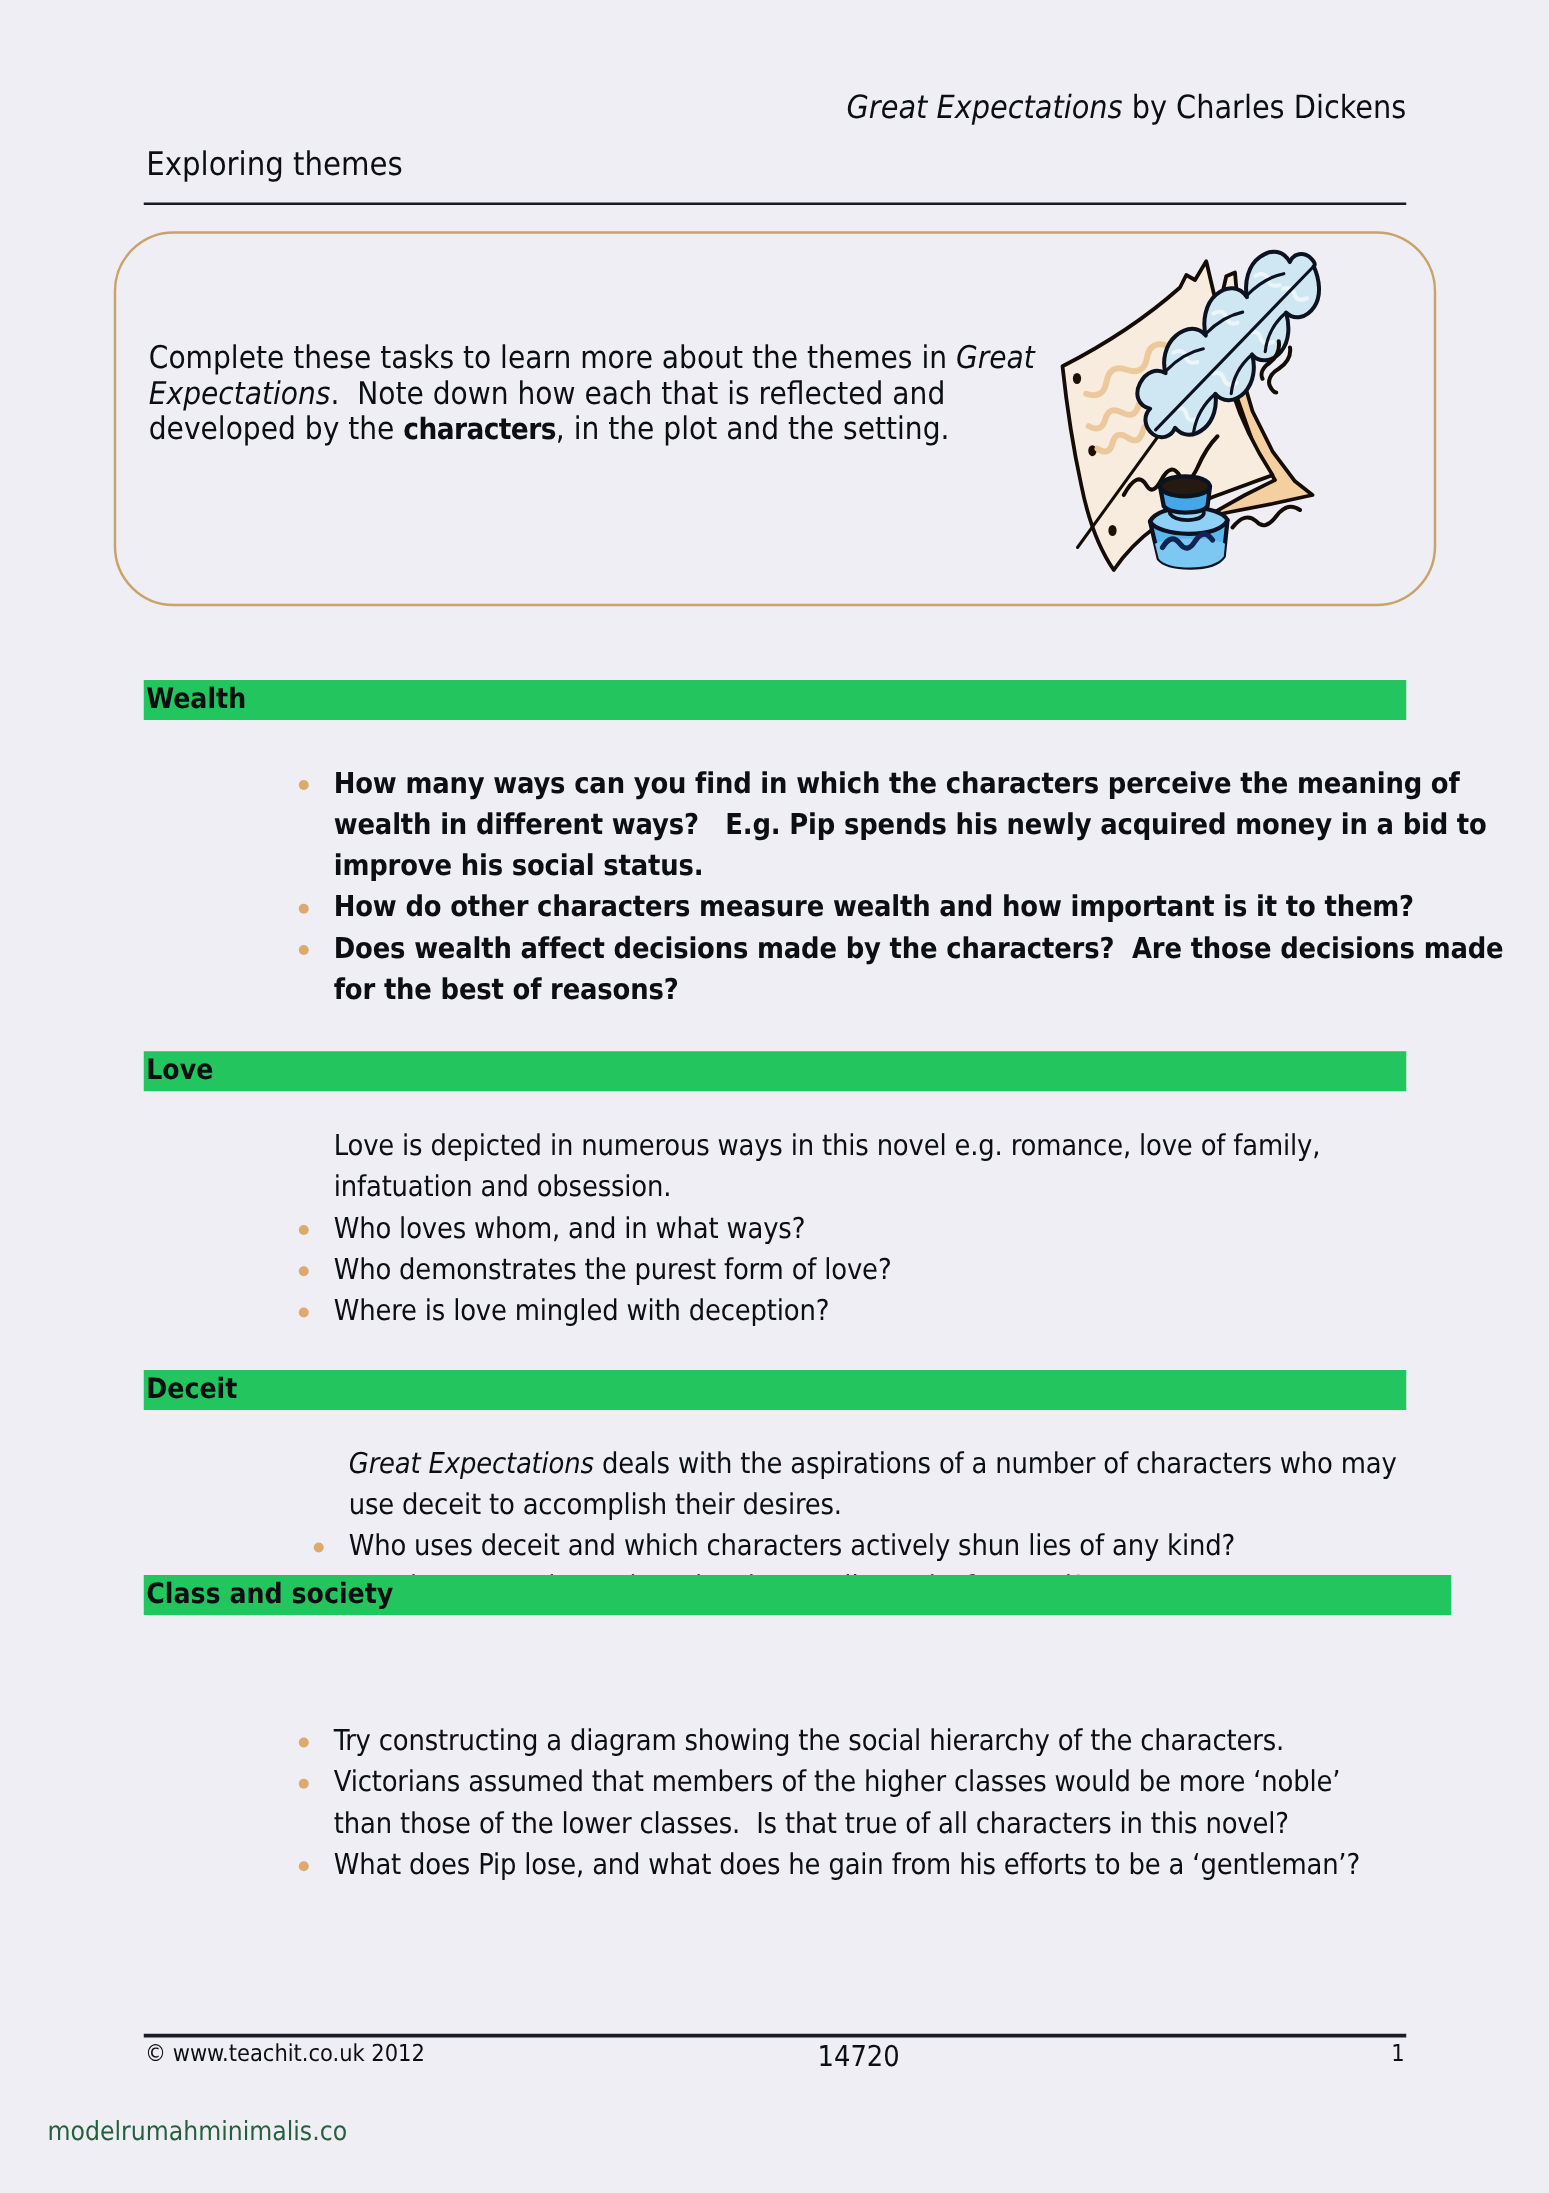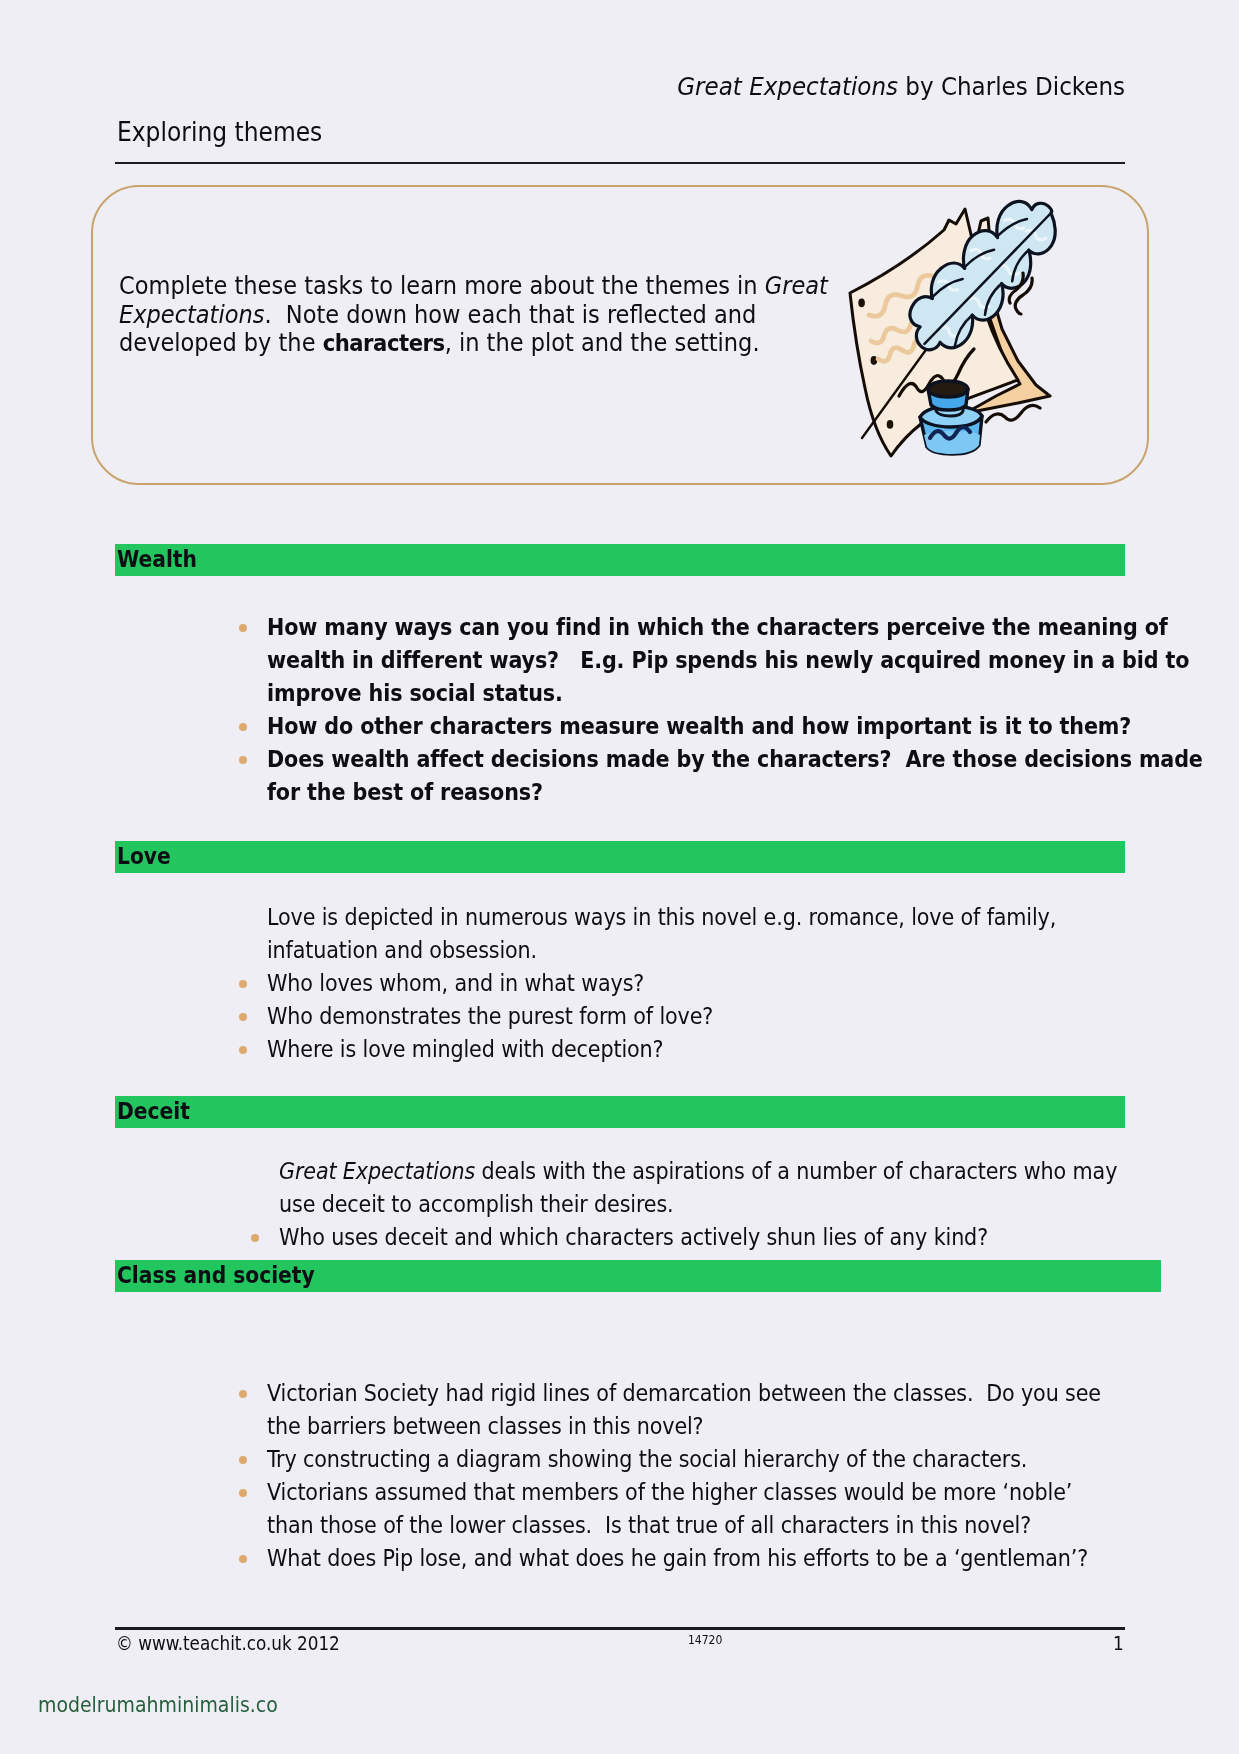--- a/index.html
+++ b/index.html
@@ -34,21 +34,21 @@
 
   .blk { position:absolute; left:267px; font-size:23px; letter-spacing:-0.13px; }
   .li { position:relative; }
   .li .tl { height:33px; white-space:pre; }
   .li .bul { position:absolute; left:-28px; top:10px; width:8px; height:8px; border-radius:50%; background:#dca96f; }
   .it { font-style:italic; }
   .bd { font-weight:bold; font-size:0.94em; letter-spacing:-0.45px; }
 
   .footer-rule { position:absolute; left:115px; top:1627px; width:1010px; height:2.6px; background:#1b1b24; }
   .f-left { position:absolute; left:116px; top:1633px; font-size:18.7px; }
-  .f-mid  { position:absolute; left:688px; top:1633px; font-size:12px; }
+  .f-mid  { position:absolute; left:654px; top:1633px; font-size:23px; }
   .f-right{ position:absolute; left:1113px; top:1633px; font-size:18.7px; }
   .wm { position:absolute; left:38px; top:1693px; font-size:21px; color:#14532d; font-family:"DejaVu Sans", sans-serif; font-stretch:condensed; opacity:0.92; }
 </style>
 </head>
 <body>
 
 <div class="page">
 
   <div class="hdr-title"><span class="it">Great Expectations</span><span> by Charles Dickens</span></div>
 
@@ -202,25 +202,20 @@
           <span class="bul"></span>
           <div class="tl"><span class="rg">Are there occasions when deceit actually works for good?</span></div>
         </div>
       </div>
       <div class="secbar" style="top: 1260px; padding-left: 36px;">
         <span class="lbl">Class and society</span>
       </div>
       <div class="blk" style="top: 1380px;">
         <div class="li">
           <span class="bul"></span>
-          <div class="tl"><span class="rg">Victorian Society had rigid lines of demarcation between the classes.  Do you see</span></div>
-          <div class="tl"><span class="rg">the barriers between classes in this novel?</span></div>
-        </div>
-        <div class="li">
-          <span class="bul"></span>
           <div class="tl"><span class="rg">Try constructing a diagram showing the social hierarchy of the characters.</span></div>
         </div>
         <div class="li">
           <span class="bul"></span>
           <div class="tl"><span class="rg">Victorians assumed that members of the higher classes would be more ‘noble’</span></div>
           <div class="tl"><span class="rg">than those of the lower classes.  Is that true of all characters in this novel?</span></div>
         </div>
         <div class="li">
           <span class="bul"></span>
           <div class="tl"><span class="rg">What does Pip lose, and what does he gain from his efforts to be a ‘gentleman’?</span></div>

